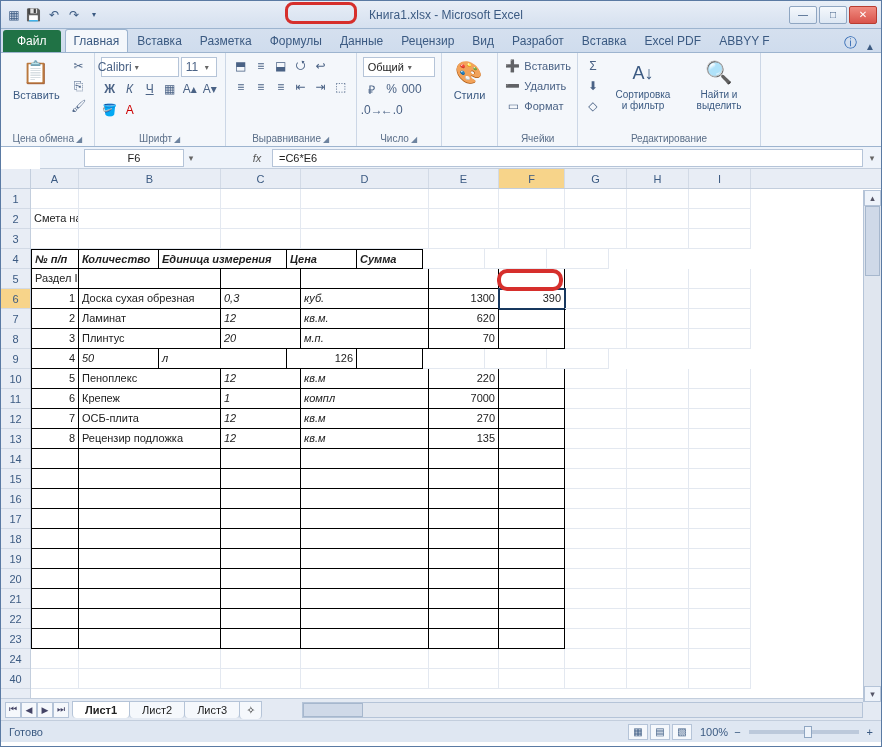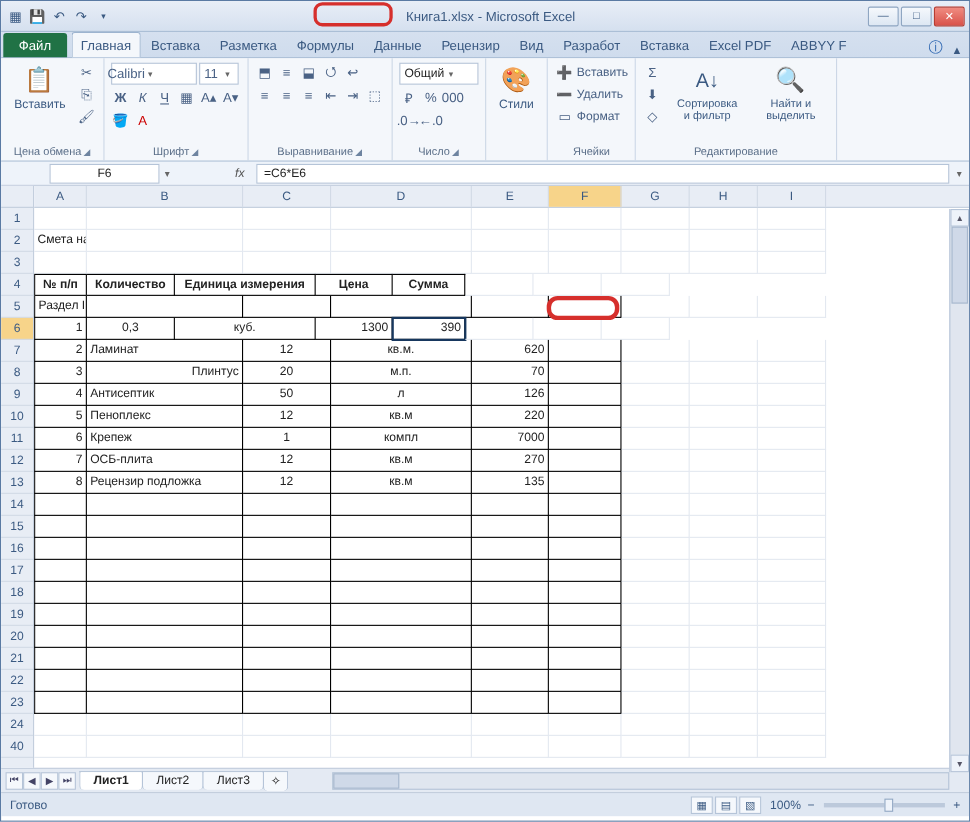--- a/index.html
+++ b/index.html
@@ -29,21 +29,21 @@
 .group-body { display:flex; gap:4px; align-items:flex-start; }
 .big-btn { display:flex; flex-direction:column; align-items:center; gap:2px; padding:2px 6px; font-size:11px; color:#3b5a82; }
 .big-btn .ico { width:28px; height:28px; display:flex; align-items:center; justify-content:center; font-size:22px;}
 .mini-col { display:flex; flex-direction:column; gap:2px; }
 .mini-col span, .mini-row span { width:18px; height:18px; display:flex; align-items:center; justify-content:center; color:#4a6285; font-size:12px;}
 .mini-row { display:flex; gap:2px; }
 .combo { height:20px; border:1px solid #b5c4d8; background:#fff; display:flex; align-items:center; padding:0 4px; font-size:11px; gap:4px;}
 .combo .dd { font-size:8px; color:#666;}
 
 
-.fbar-row { height:22px; display:flex; align-items:stretch; border-bottom:1px solid #c3cedd; background:#eef3fa;}
+.fbar-row { height:22px; display:flex; align-items:stretch; border-bottom:1px solid #c3cedd; background:#eef3fa;margin-left:39px;}
 .namebox-wrap { width:158px; display:flex; align-items:center; padding-left:44px;}
 .namebox { width:100px; height:18px; border:1px solid #b5c4d8; background:#fff; text-align:center; font-size:11px; display:flex; align-items:center; justify-content:center;}
 .nb-dd { width:14px; color:#666; font-size:9px; text-align:center;}
 .fx-area { flex:1; display:flex; align-items:center; position:relative;}
 .fx-ico { width:18px; text-align:center; color:#555; font-style:italic; font-size:11px; margin:0 6px 0 50px;}
 .fbar-input { flex:1; height:18px; border:1px solid #b5c4d8; background:#fff; padding:0 6px; font-size:11px; display:flex; align-items:center; position:relative;}
 .fbar-highlight { position:absolute; left:284px; top:1px; width:72px; height:22px; border:3px solid #d62f2c; border-radius:8px; pointer-events:none;}
 .fbar-exp { width:18px; color:#666; font-size:9px; text-align:center;}
 
 
@@ -57,21 +57,21 @@
 .col-hdr { border-right:1px solid #d2dae6; text-align:center; font-size:11px; color:#3b5a82; line-height:20px;}
 .col-hdr.sel { background:#f7d48a; }
 .cells { position:relative; }
 .row { height:20px; display:flex; }
 .cell { border-right:1px solid #e3e8f0; border-bottom:1px solid #e3e8f0; padding:0 3px; font-size:11px; line-height:19px; overflow:hidden; white-space:nowrap;}
 .b-top { border-top:1px solid #000; }
 .b-bot { border-bottom:1px solid #000 !important; }
 .b-lft { border-left:1px solid #000; }
 .b-rgt { border-right:1px solid #000 !important; }
 .tar { text-align:right; }
-.tac { text-align:center; }
+.tac { text-align:left;font-style:italic; }
 .bold { font-weight:bold; }
 .selcell { outline:2px solid #17375e; outline-offset:-1px; }
 .red-circle { position:absolute; border:4px solid #d62f2c; border-radius:10px; pointer-events:none;}
 
 
 .cA{width:48px} .cB{width:142px} .cC{width:80px} .cD{width:128px} .cE{width:70px} .cF{width:66px} .cG{width:62px} .cH{width:62px} .cI{width:62px}
 
 
 .sheet-bar { height:22px; background:#e4eaf3; border-top:1px solid #c3cedd; display:flex; align-items:center;}
 .sheet-nav { display:flex; gap:0; padding:0 4px;}
@@ -370,20 +370,21 @@
           <div class="cell cC b-bot b-rgt " style="width: 80px;"></div>
           <div class="cell cD b-bot b-rgt " style="width: 128px;"></div>
           <div class="cell cE b-bot b-rgt " style="width: 70px;"></div>
           <div class="cell cF b-bot b-rgt " style="width: 66px;"></div>
           <div class="cell cG  " style="width: 62px;"></div>
           <div class="cell cH  " style="width: 62px;"></div>
           <div class="cell cI  " style="width: 62px;"></div>
         </div>
         <div class="row">
           <div class="cell cA b-bot b-lft b-rgt tar " style="width: 48px;">1</div>
+          <div class="cell cB b-bot b-rgt  " style="width: 142px;">Доска сухая обрезная</div>
           <div class="cell cC b-bot b-rgt tac " style="width: 80px;">0,3</div>
           <div class="cell cD b-bot b-rgt tac " style="width: 128px;">куб.</div>
           <div class="cell cE b-bot b-rgt tar " style="width: 70px;">1300</div>
           <div class="cell cF b-bot b-rgt tar selcell " style="width: 66px;">390</div>
           <div class="cell cG  " style="width: 62px;"></div>
           <div class="cell cH  " style="width: 62px;"></div>
           <div class="cell cI  " style="width: 62px;"></div>
         </div>
         <div class="row">
           <div class="cell cA b-bot b-lft b-rgt tar " style="width: 48px;">2</div>
@@ -391,32 +392,31 @@
           <div class="cell cC b-bot b-rgt tac " style="width: 80px;">12</div>
           <div class="cell cD b-bot b-rgt tac " style="width: 128px;">кв.м.</div>
           <div class="cell cE b-bot b-rgt tar " style="width: 70px;">620</div>
           <div class="cell cF b-bot b-rgt tar " style="width: 66px;"></div>
           <div class="cell cG  " style="width: 62px;"></div>
           <div class="cell cH  " style="width: 62px;"></div>
           <div class="cell cI  " style="width: 62px;"></div>
         </div>
         <div class="row">
           <div class="cell cA b-bot b-lft b-rgt tar " style="width: 48px;">3</div>
-          <div class="cell cB b-bot b-rgt  " style="width: 142px; text-align: right;">Плинтус</div>
+          <div class="cell cB b-bot b-rgt  " style="width: 142px;">Плинтус</div>
           <div class="cell cC b-bot b-rgt tac " style="width: 80px;">20</div>
           <div class="cell cD b-bot b-rgt tac " style="width: 128px;">м.п.</div>
           <div class="cell cE b-bot b-rgt tar " style="width: 70px;">70</div>
           <div class="cell cF b-bot b-rgt tar " style="width: 66px;"></div>
           <div class="cell cG  " style="width: 62px;"></div>
           <div class="cell cH  " style="width: 62px;"></div>
           <div class="cell cI  " style="width: 62px;"></div>
         </div>
         <div class="row">
           <div class="cell cA b-bot b-lft b-rgt tar " style="width: 48px;">4</div>
-          <div class="cell cB b-bot b-rgt  " style="width: 142px;">Антисептик</div>
           <div class="cell cC b-bot b-rgt tac " style="width: 80px;">50</div>
           <div class="cell cD b-bot b-rgt tac " style="width: 128px;">л</div>
           <div class="cell cE b-bot b-rgt tar " style="width: 70px;">126</div>
           <div class="cell cF b-bot b-rgt tar " style="width: 66px;"></div>
           <div class="cell cG  " style="width: 62px;"></div>
           <div class="cell cH  " style="width: 62px;"></div>
           <div class="cell cI  " style="width: 62px;"></div>
         </div>
         <div class="row">
           <div class="cell cA b-bot b-lft b-rgt tar " style="width: 48px;">5</div>

